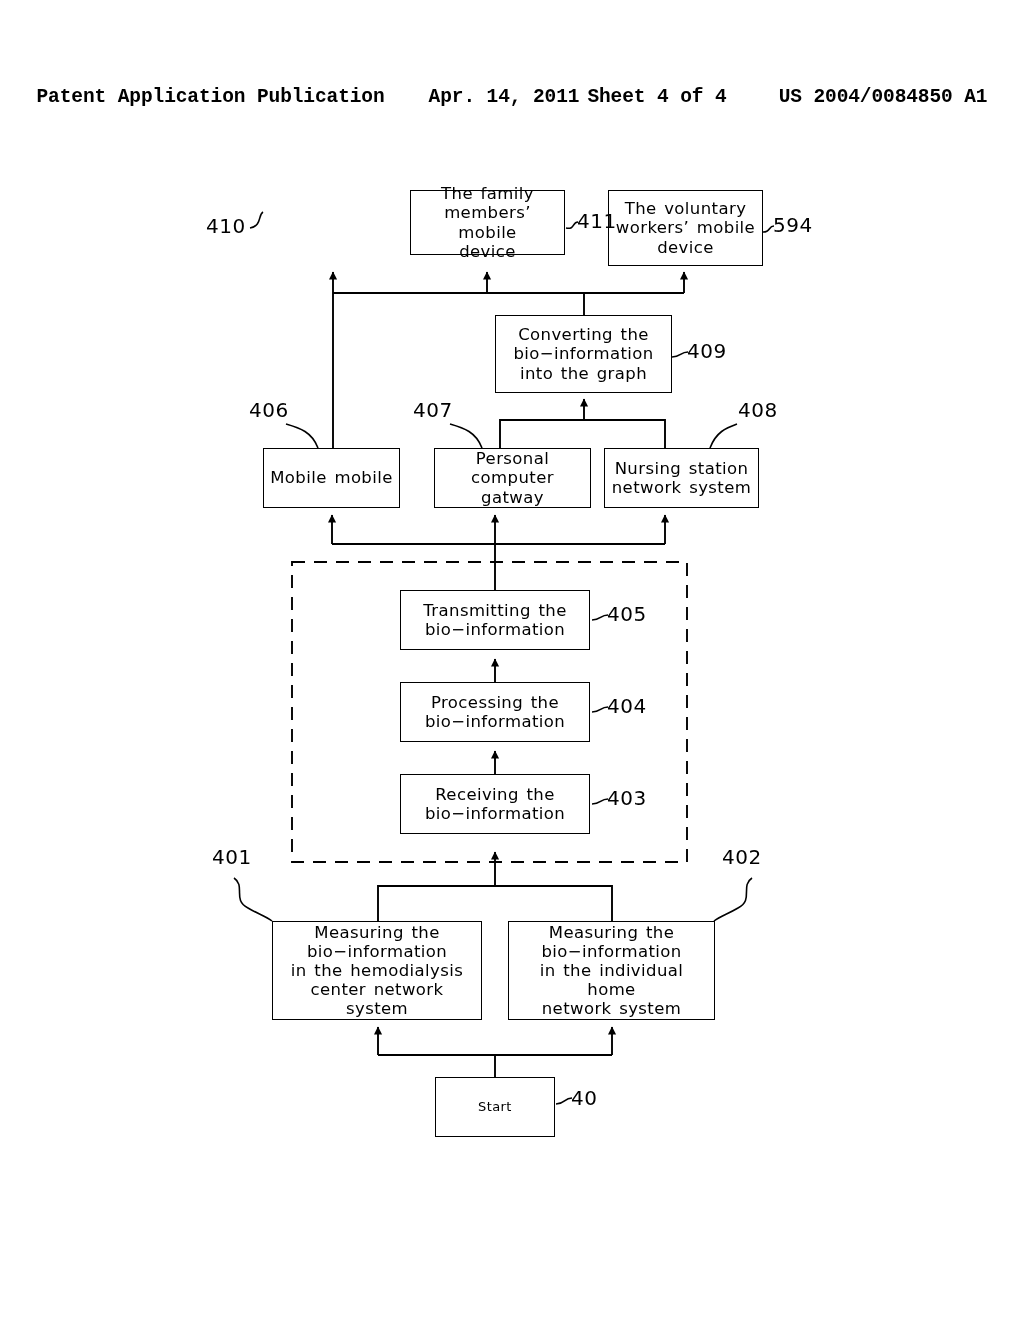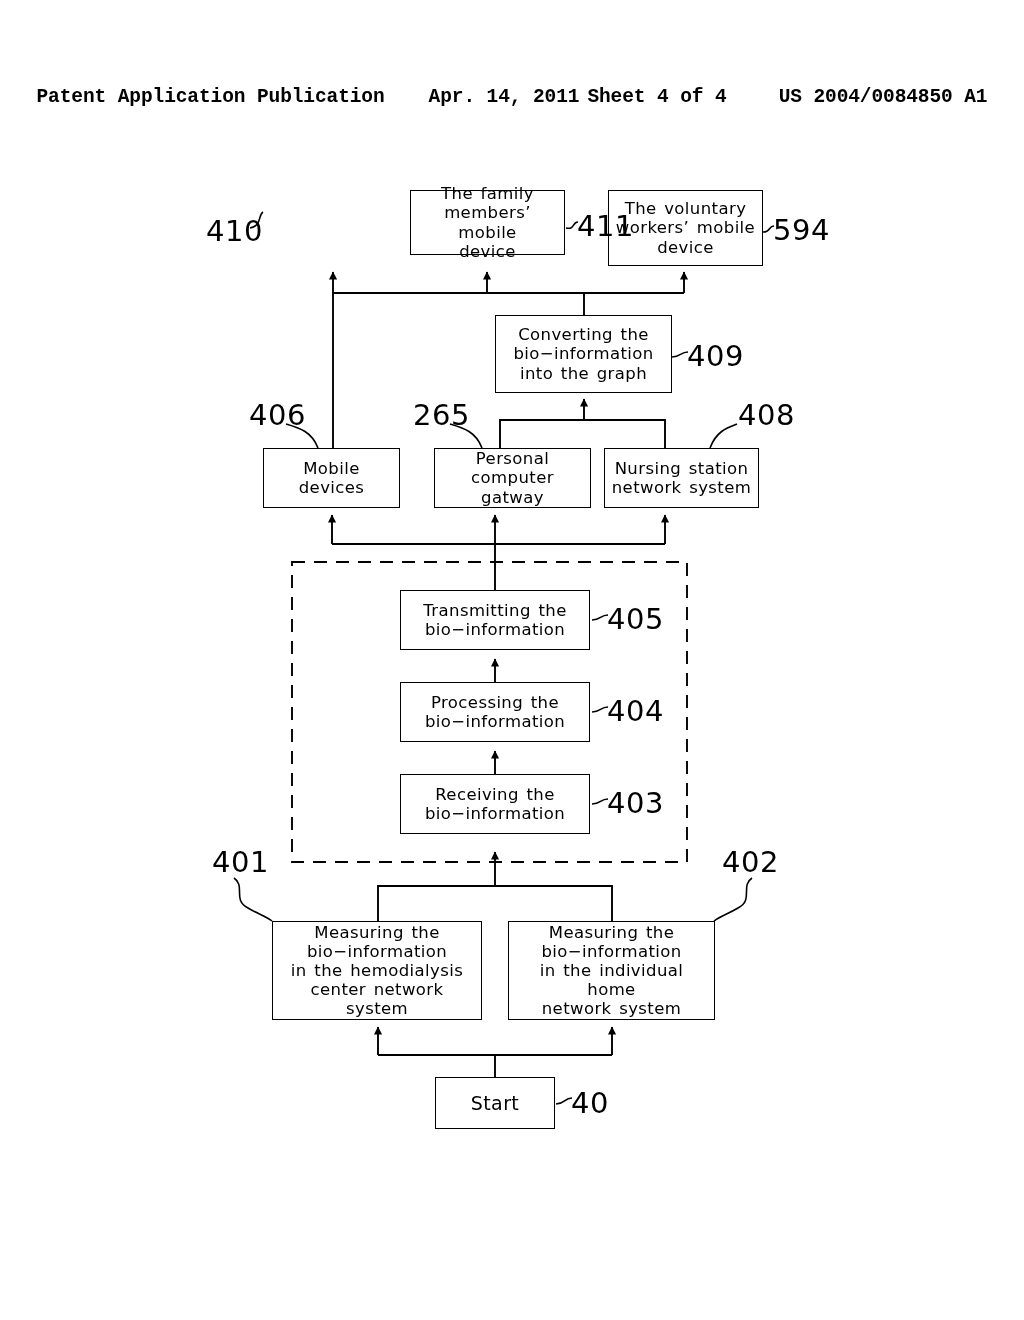--- a/index.html
+++ b/index.html
@@ -63,21 +63,21 @@
     letter-spacing: 0.4px;
     word-spacing: 2px;
     white-space: pre-line;
     padding: 0 3px;
   }
 
   
   .ref {
     position: absolute;
     font-family: "DejaVu Sans", sans-serif;
-    font-size: 29px;
+    font-size: 20px;
     letter-spacing: 0.5px;
     white-space: nowrap;
     color: #000;
   }
 
   
   #fig-caption {
     position: absolute;
     left: 0;
     top: 1162px;
@@ -165,21 +165,21 @@
 device</div>
 
   <div class="node" style="left:608px; top:190px; width:155px; height:76px;">The voluntary
 workers’  mobile
 device</div>
 
   <div class="node" style="left:495px; top:315px; width:177px; height:78px;">Converting  the
 bio−information
 into  the  graph</div>
 
-  <div class="node" style="left:263px; top:448px; width:137px; height:60px;">Mobile  devices</div>
+  <div class="node" style="left:263px; top:448px; width:137px; height:60px;">Mobile  mobile</div>
 
   <div class="node" style="left:434px; top:448px; width:157px; height:60px;">Personal
 computer  gatway</div>
 
   <div class="node" style="left:604px; top:448px; width:155px; height:60px;">Nursing  station
 network  system</div>
 
   <div class="node" style="left:400px; top:590px; width:190px; height:60px;">Transmitting  the
 bio−information</div>
 
@@ -192,28 +192,28 @@
   <div class="node" style="left:272px; top:921px; width:210px; height:99px;">Measuring  the
 bio−information
 in  the  hemodialysis
 center  network  system</div>
 
   <div class="node" style="left:508px; top:921px; width:207px; height:99px;">Measuring  the
 bio−information
 in  the  individual  home
 network  system</div>
 
-  <div class="node" style="left:435px; top:1077px; width:120px; height:52px; font-size:19px;">Start</div>
+  <div class="node" style="left:435px; top:1077px; width:120px; height:60px; font-size:13px;">Start</div>
 
   <div class="ref" style="left:206px; top:214px;">410</div>
   <div class="ref" style="left:577px; top:209px;">411</div>
   <div class="ref" style="left:773px; top:213px;">594</div>
   <div class="ref" style="left:687px; top:339px;">409</div>
   <div class="ref" style="left:249px; top:398px;">406</div>
-  <div class="ref" style="left:413px; top:398px;">265</div>
+  <div class="ref" style="left:413px; top:398px;">407</div>
   <div class="ref" style="left:738px; top:398px;">408</div>
   <div class="ref" style="left:607px; top:602px;">405</div>
   <div class="ref" style="left:607px; top:694px;">404</div>
   <div class="ref" style="left:607px; top:786px;">403</div>
   <div class="ref" style="left:212px; top:845px;">401</div>
   <div class="ref" style="left:722px; top:845px;">402</div>
   <div class="ref" style="left:571px; top:1086px;">40</div>
 
 
 </div>

